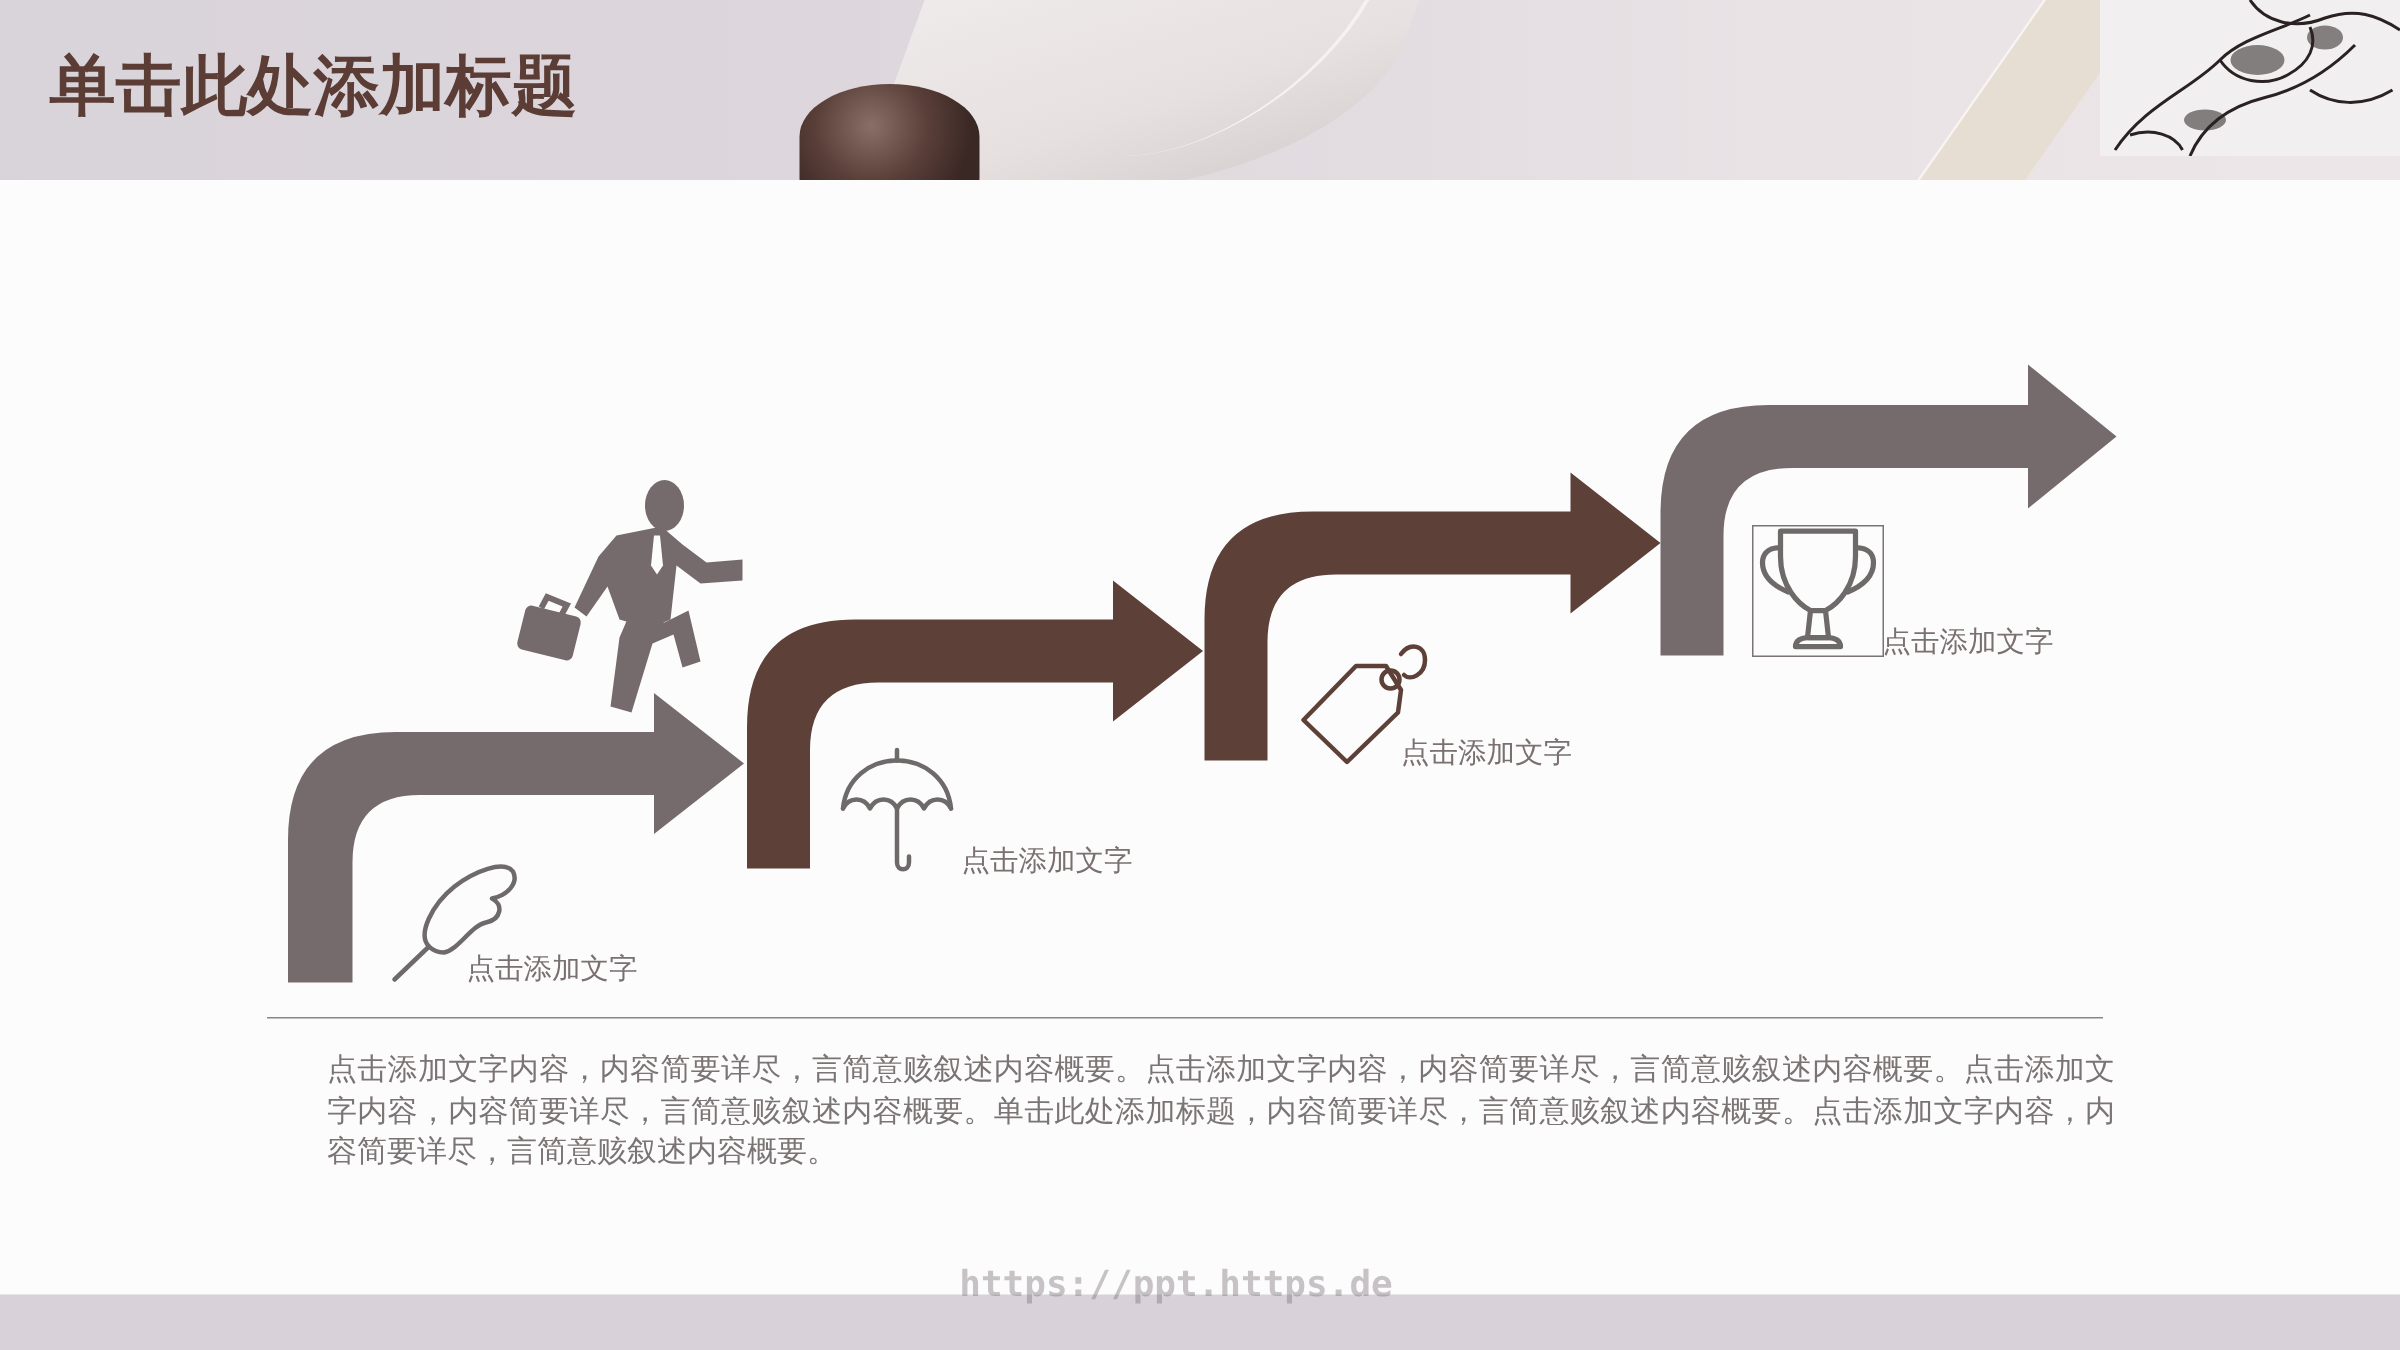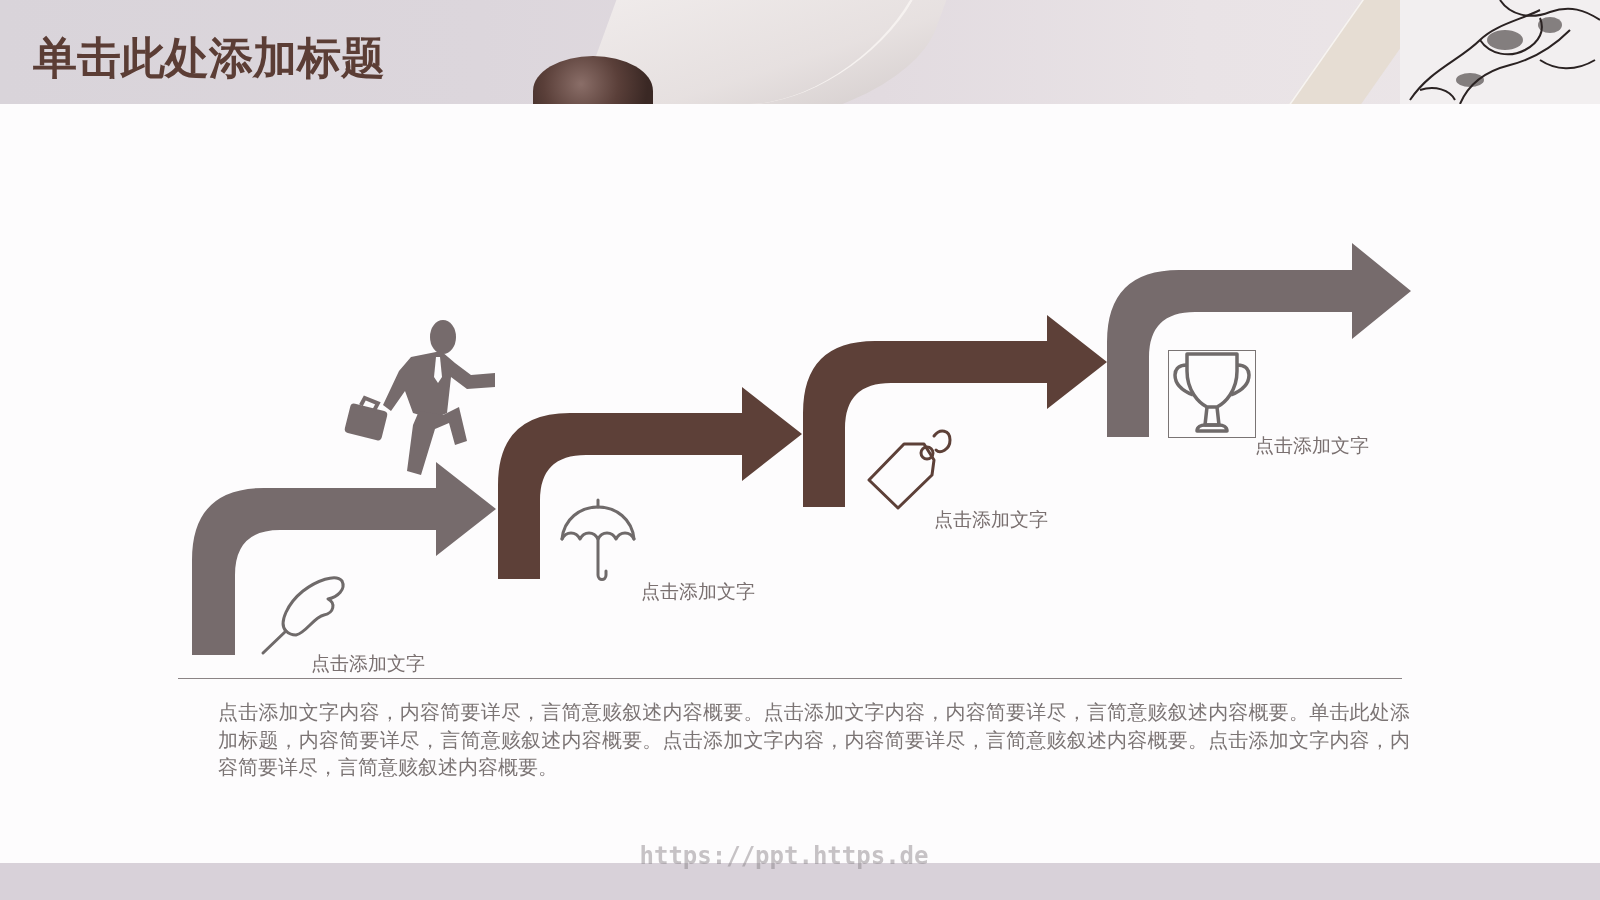--- a/index.html
+++ b/index.html
@@ -2,21 +2,21 @@
 <html><head>
   <meta charset="utf-8">
   <style>
     html, body { margin: 0; padding: 0; }
     body {
       width: 1600px; height: 900px; overflow: hidden; position: relative;
       background: #fdfcfd;
       font-family: "DejaVu Sans", "Liberation Sans", sans-serif;
     }
     .header {
-      position: absolute; left: 0; top: 0; width: 1600px; height: 104px;
+      position: absolute; left: 0; top: 0; width: 1600px; height: 120px;
       background: linear-gradient(90deg, #d9d4da 0%, #dcd6dc 30%, #e2dbe0 55%, #e9e3e6 75%, #ece6e8 100%);
       overflow: hidden;
     }
     .header .book {
       position: absolute; left: 600px; top: -40px; width: 330px; height: 170px;
       border-radius: 0 0 60% 0;
       background: linear-gradient(160deg, #f4f0ef 0%, #e7e1e0 60%, #cfc8c7 100%);
       transform: skewX(-20deg);
       opacity: 0.9;
     }
@@ -48,21 +48,20 @@
       font-size: 44px; font-weight: bold; color: #5b3d35;
       letter-spacing: 0px;
       font-family: "DejaVu Sans", sans-serif;
       line-height: 52px;
     }
     .diagram { position: absolute; left: 0; top: 0; width: 1600px; height: 900px; pointer-events: none; }
     .diagram svg { position: absolute; left: 0; top: 0; }
     .step-label {
       position: absolute; font-size: 19px; color: #7a7070; white-space: nowrap;
       font-family: Liberation Serif, serif;
-      margin-top: 18px;
     }
     .divider {
       position: absolute; left: 178px; top: 678px; width: 1224px; height: 1px; background: #8b8485;
     }
     .body-text {
       position: absolute; left: 218px; top: 699px; width: 1192px;
       font-size: 20px; line-height: 27.5px; color: #7b7474;
       text-align: justify;
       font-family: "DejaVu Sans", sans-serif;
     }
@@ -176,16 +175,16 @@
   </svg>
 </div>
 
 <div class="step-label" style="left:311px; top:633px;">点击添加文字</div>
 <div class="step-label" style="left:641px; top:561px;">点击添加文字</div>
 <div class="step-label" style="left:934px; top:489px;">点击添加文字</div>
 <div class="step-label" style="left:1255px; top:415px;">点击添加文字</div>
 
 <div class="divider"></div>
 
-<div class="body-text">点击添加文字内容，内容简要详尽，言简意赅叙述内容概要。点击添加文字内容，内容简要详尽，言简意赅叙述内容概要。单击此处添加标题，内容简要详尽，言简意赅叙述内容概要。点击添加文字内容，内容简要详尽，言简意赅叙述内容概要。点击添加文字内容，内容简要详尽，言简意赅叙述内容概要。</div>
+<div class="body-text">点击添加文字内容，内容简要详尽，言简意赅叙述内容概要。点击添加文字内容，内容简要详尽，言简意赅叙述内容概要。点击添加文字内容，内容简要详尽，言简意赅叙述内容概要。单击此处添加标题，内容简要详尽，言简意赅叙述内容概要。点击添加文字内容，内容简要详尽，言简意赅叙述内容概要。</div>
 
 <div class="footer-bar"></div>
 <div class="watermark">https://ppt.https.de</div>
 
 </body></html>

